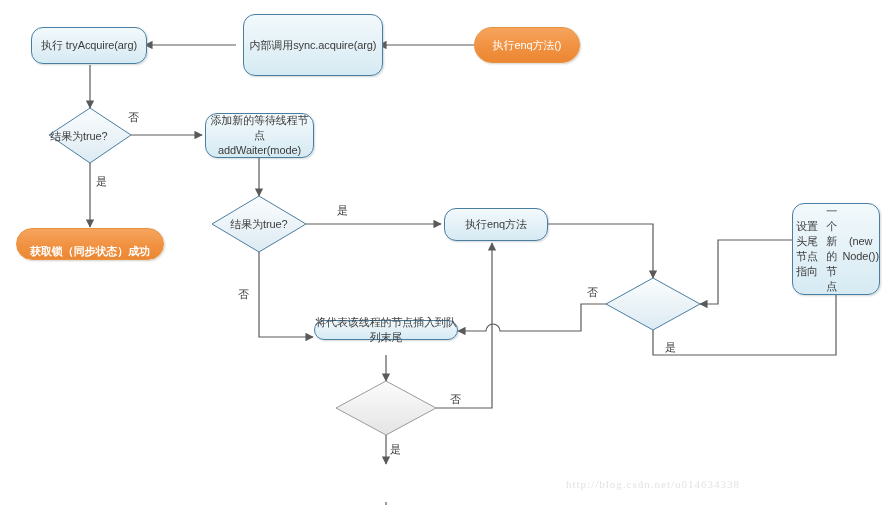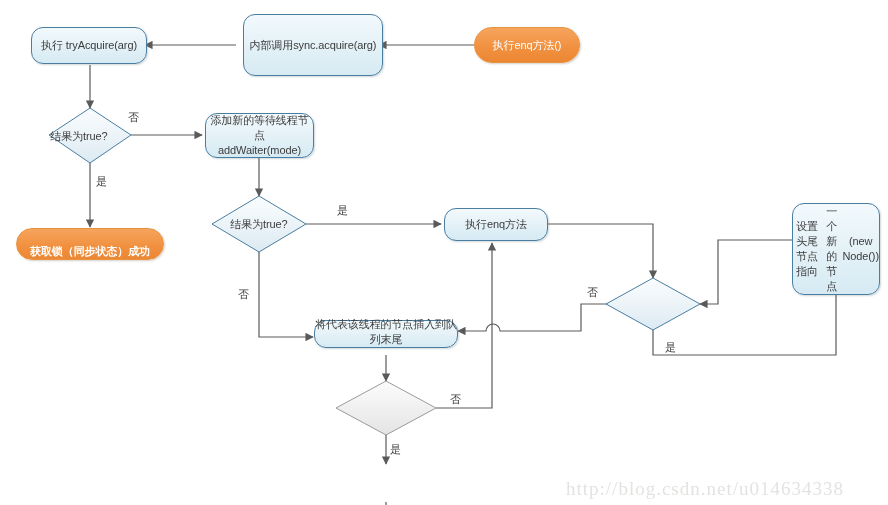--- a/index.html
+++ b/index.html
@@ -65,21 +65,21 @@
   }
   .edge-label {
     position: absolute;
     font-size: 11px;
     color: #3c3c3c;
     white-space: nowrap;
   }
   .watermark {
     position: absolute;
     font-family: "Liberation Serif", "DejaVu Serif", serif;
-    font-size: 19px;
+    font-size: 11px;
     color: #e3e3e1;
     letter-spacing: 1px;
     white-space: nowrap;
   }
 </style>
 </head>
 <body>
 
 <div id="canvas">
 
@@ -174,21 +174,21 @@
     <span>执行enq方法</span>
   </div>
 
 
   <div class="node proc" style="left:792px; top:203px; width:88px; height:92px; flex-direction:row;">
     <span>设置头尾节点指向</span>
     <span>一个新的节点</span>
     <span>(new Node())</span>
   </div>
 
-  <div class="node proc" style="left:314px; top:320px; width:144px; height:28px; flex-direction:column;justify-content:flex-end;">
+  <div class="node proc" style="left:314px; top:320px; width:144px; height:20px; flex-direction:column;">
     <span>将代表该线程的节点插入到队</span>
     <span>列末尾</span>
   </div>
 
 
 
   <span class="edge-label" style="left:128px; top:110px;">否</span>
   <span class="edge-label" style="left:96px; top:174px;">是</span>
   <span class="edge-label" style="left:337px; top:203px;">是</span>
   <span class="edge-label" style="left:238px; top:287px;">否</span>

